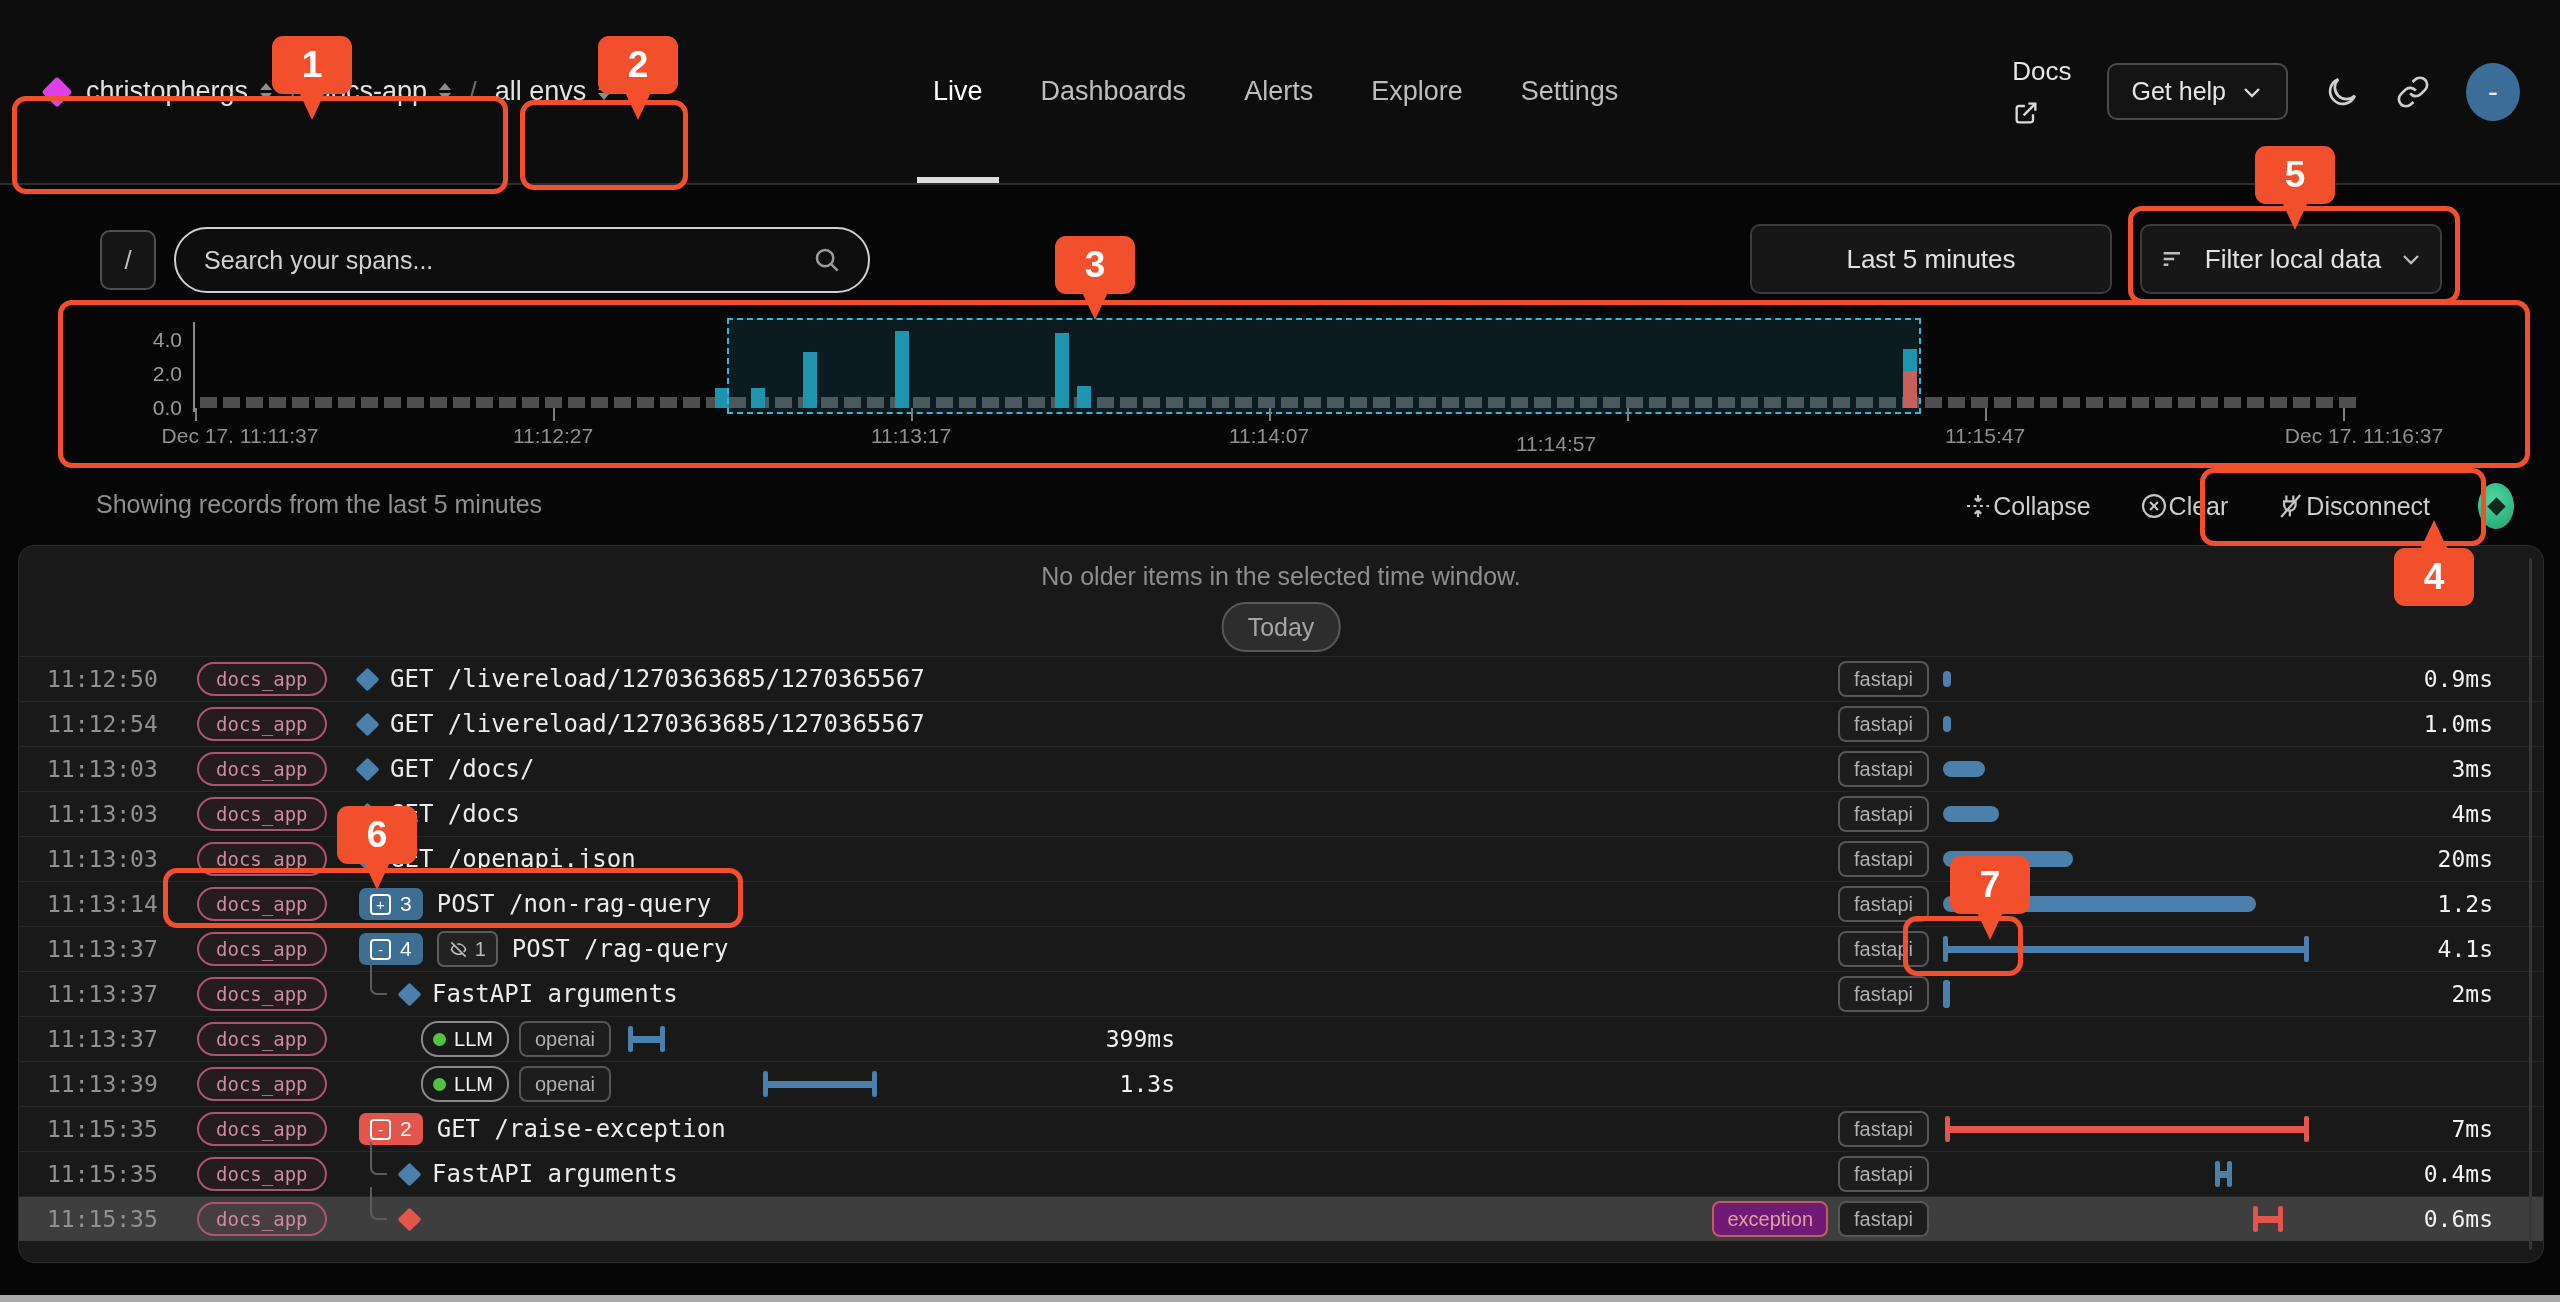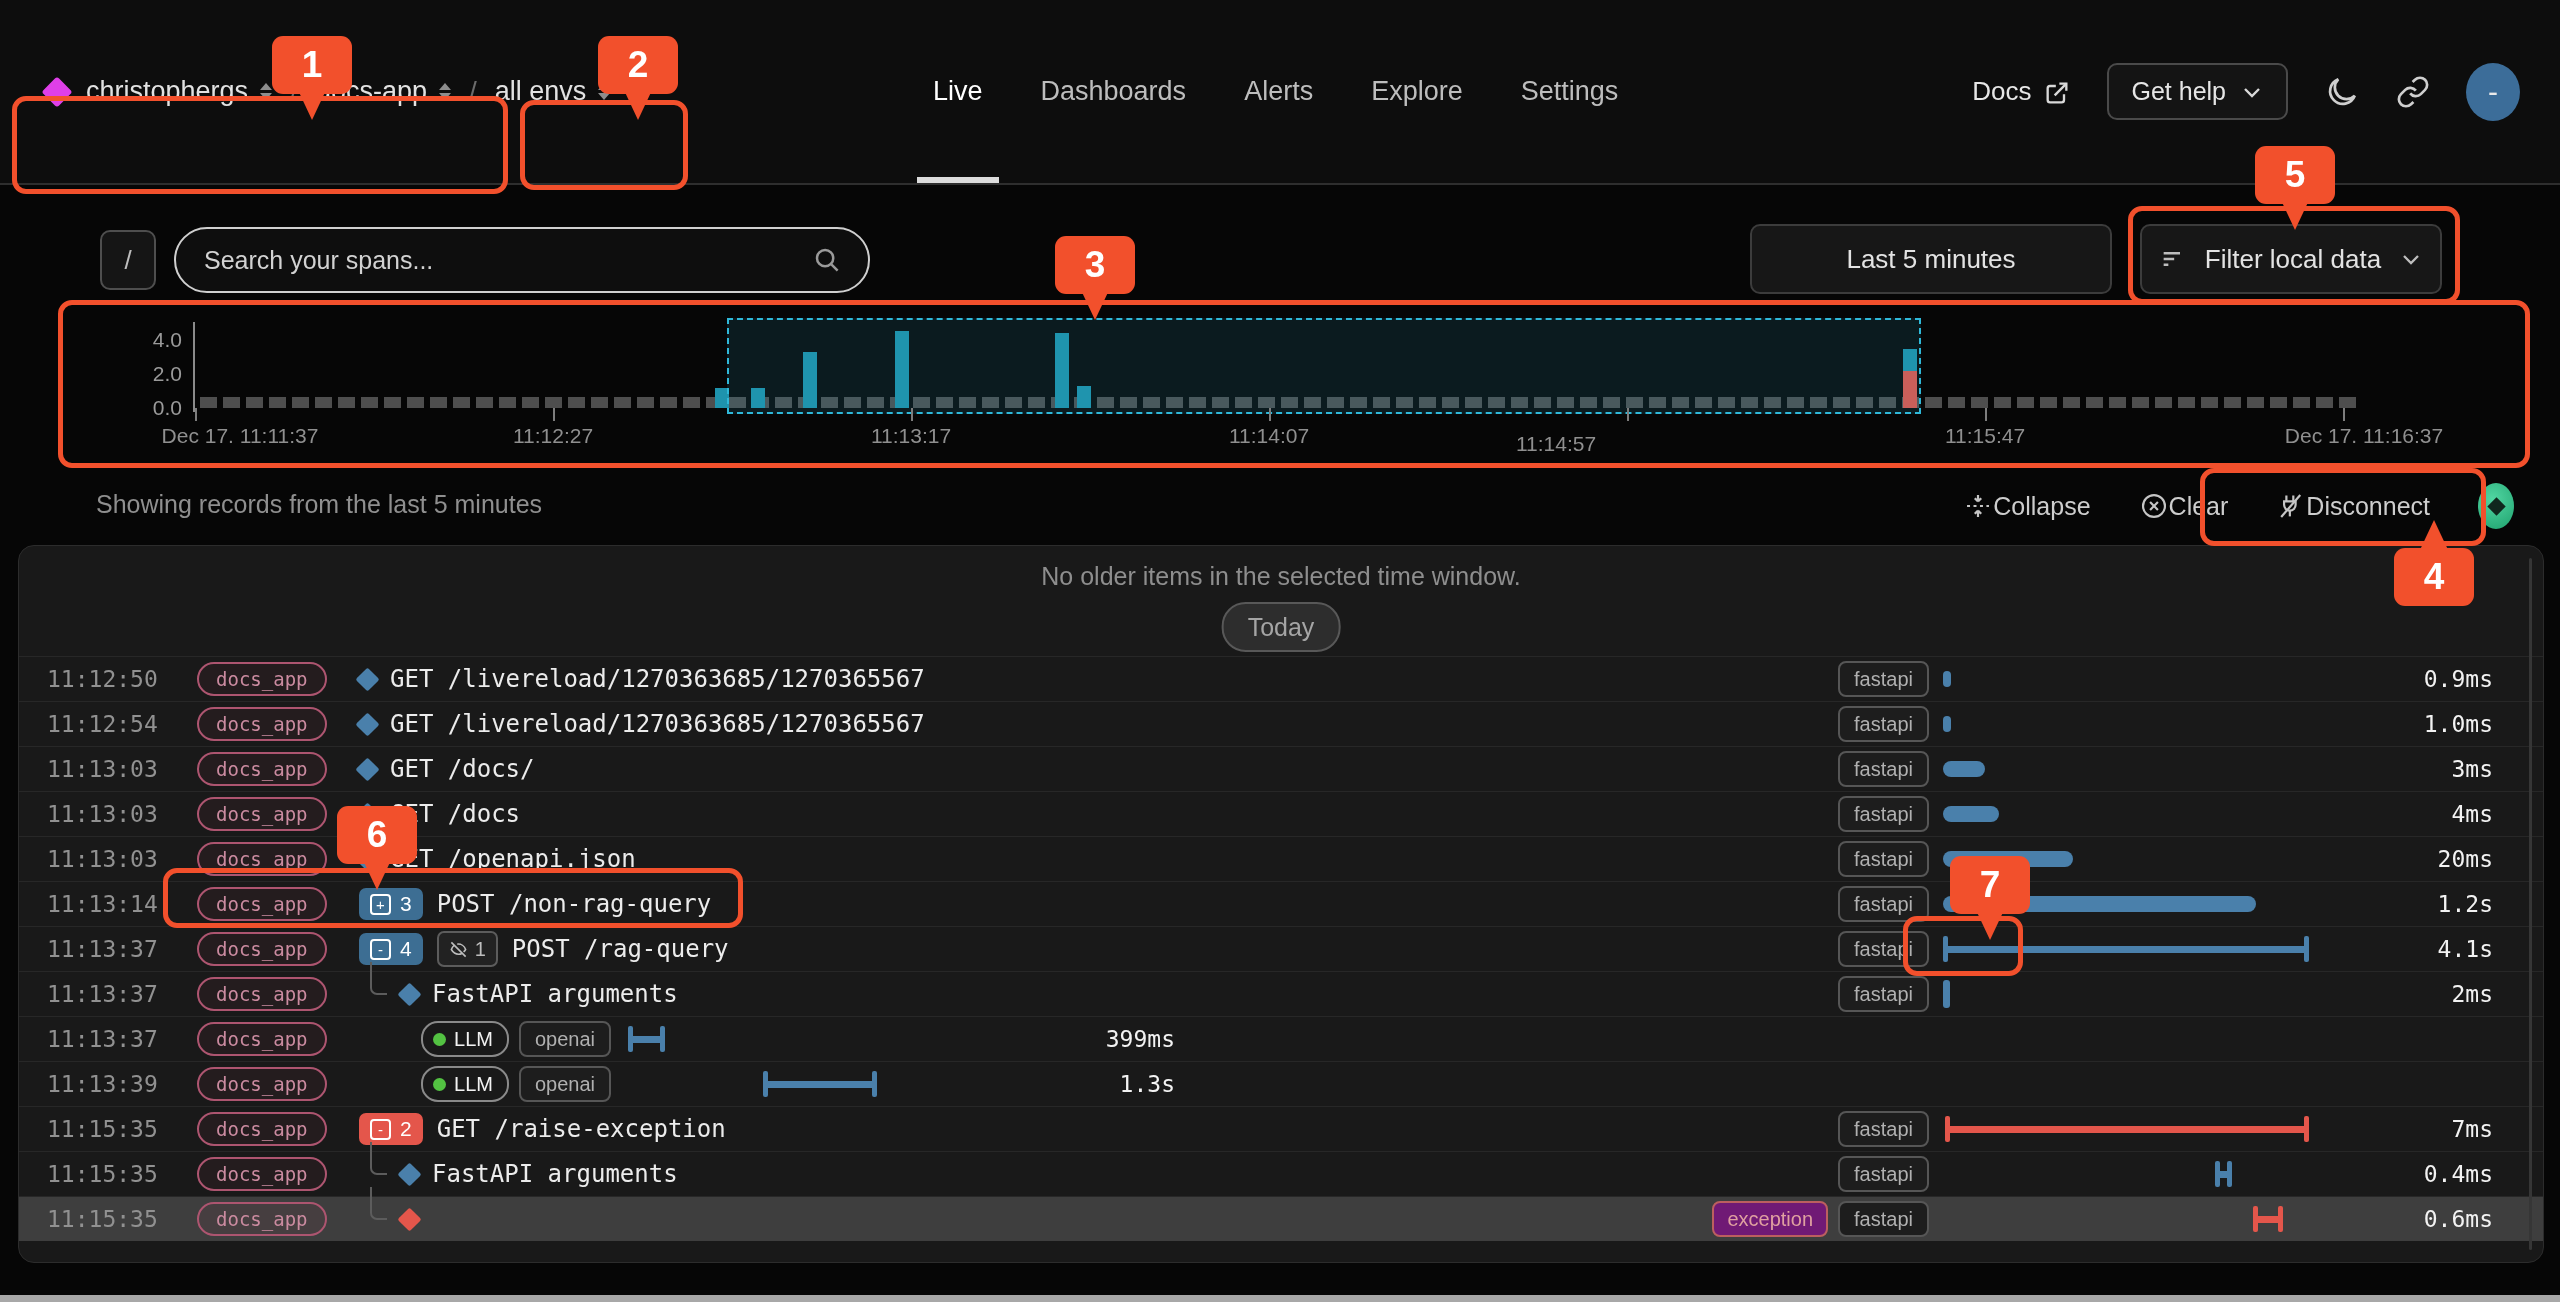--- a/index.html
+++ b/index.html
@@ -16,21 +16,21 @@
   .bc-sep{color:#6b6b6b;font-size:28px;}
   .updown{display:flex;flex-direction:column;gap:3px;align-items:center;}
   .updown i{display:block;width:0;height:0;border-left:6px solid transparent;border-right:6px solid transparent;}
   .updown i.u{border-bottom:7px solid #8d8d8d;}
   .updown i.d{border-top:7px solid #8d8d8d;}
   .tabs{position:absolute;left:933px;top:0;height:183px;display:flex;gap:58px;}
   .tab{height:100%;display:flex;align-items:center;font-size:27px;color:#bdbdbd;position:relative;cursor:pointer;}
   .tab.active{color:#fff;}
   .tab.active::after{content:"";position:absolute;left:-16px;right:-16px;bottom:0;height:6px;background:#dcdcdc;}
   .hdr-right{position:absolute;right:40px;top:0;height:183px;display:flex;align-items:center;gap:36px;}
-  .docs-link{display:flex;align-items:flex-end;gap:12px;font-size:26px;color:#e6e6e6;cursor:pointer;}
+  .docs-link{display:flex;align-items:flex-start;gap:12px;font-size:26px;color:#e6e6e6;cursor:pointer;flex-direction:column;}
   .gethelp{display:flex;align-items:center;gap:14px;font-size:25px;color:#e6e6e6;border:2px solid #4a4a4a;
            border-radius:10px;padding:12px 22px;cursor:pointer;background:#141414;}
   .icon-btn{display:flex;align-items:center;justify-content:center;cursor:pointer;}
   .avatar{width:54px;height:58px;border-radius:50%;background:#3c6d99;color:#eaeaea;font-size:30px;
           display:flex;align-items:center;justify-content:center;cursor:pointer;}
   
   .kbd{position:absolute;left:100px;top:230px;width:52px;height:56px;border:2px solid #4e4e4e;border-radius:10px;
        background:#151515;color:#bdbdbd;font-size:26px;display:flex;align-items:center;justify-content:center;}
   .search{position:absolute;left:174px;top:227px;width:640px;height:62px;border:2px solid #cfcfcf;border-radius:33px;
           background:#0e0e0e;display:flex;align-items:center;padding:0 26px;}

